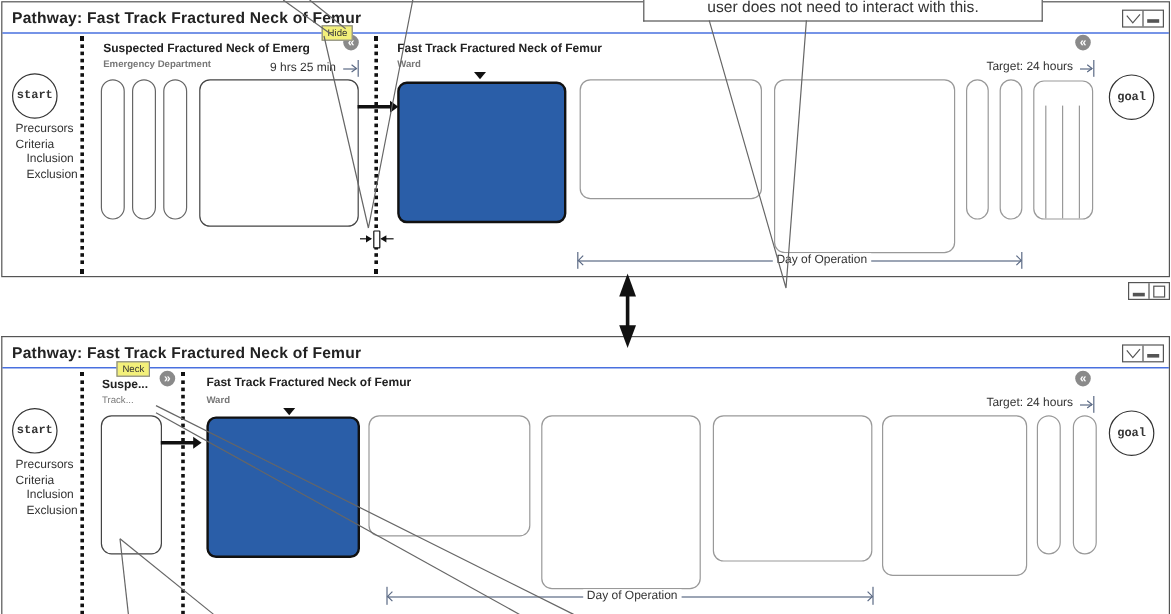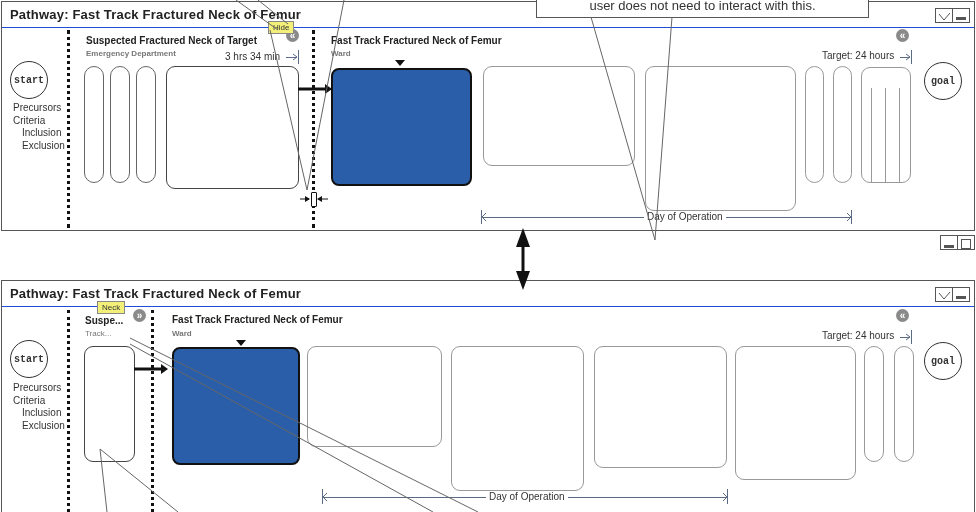--- a/index.html
+++ b/index.html
@@ -57,23 +57,23 @@
 
 <div class="circle" style="left:10px; top:61px;">start</div>
 <div class="criteria" style="left:13px; top:102px;">
   <div>Precursors</div>
   <div>Criteria</div>
   <div style="padding-left:9px;">Inclusion</div>
   <div style="padding-left:9px;">Exclusion</div>
 </div>
 <div class="dotline" style="left:67px; top:30px; height:198px;"></div>
 
-<div class="stage-title" style="left:86px; top:35px;">Suspected Fractured Neck of Target</div>
+<div class="stage-title" style="left:86px; top:35px;">Suspected Fractured Neck of Emerg</div>
 <div class="stage-sub" style="left:86px; top:49px;text-align:right;">Emergency Department</div>
-<div class="measure" style="left:225px; top:51px;">3 hrs 34 min</div>
+<div class="measure" style="left:225px; top:51px;">9 hrs 25 min</div>
 <div class="dim-line" style="left:286px; top:57px; width:11px;"></div>
 <div class="dim-tick" style="left:298px; top:50px; height:14px;"></div>
 <div class="collapse-btn" style="left:286px; top:29px;">«</div>
 <div class="tooltip" style="left:258px; top:21px;margin-left:10px;">Hide</div>
 
 <div class="pill" style="left:84px; top:66px; width:18px; height:115px;"></div>
 <div class="pill" style="left:110px; top:66px; width:18px; height:115px;"></div>
 <div class="pill" style="left:136px; top:66px; width:18px; height:115px;"></div>
 <div class="box dark" style="left:166px; top:66px; width:131px; height:121px;"></div>
 

